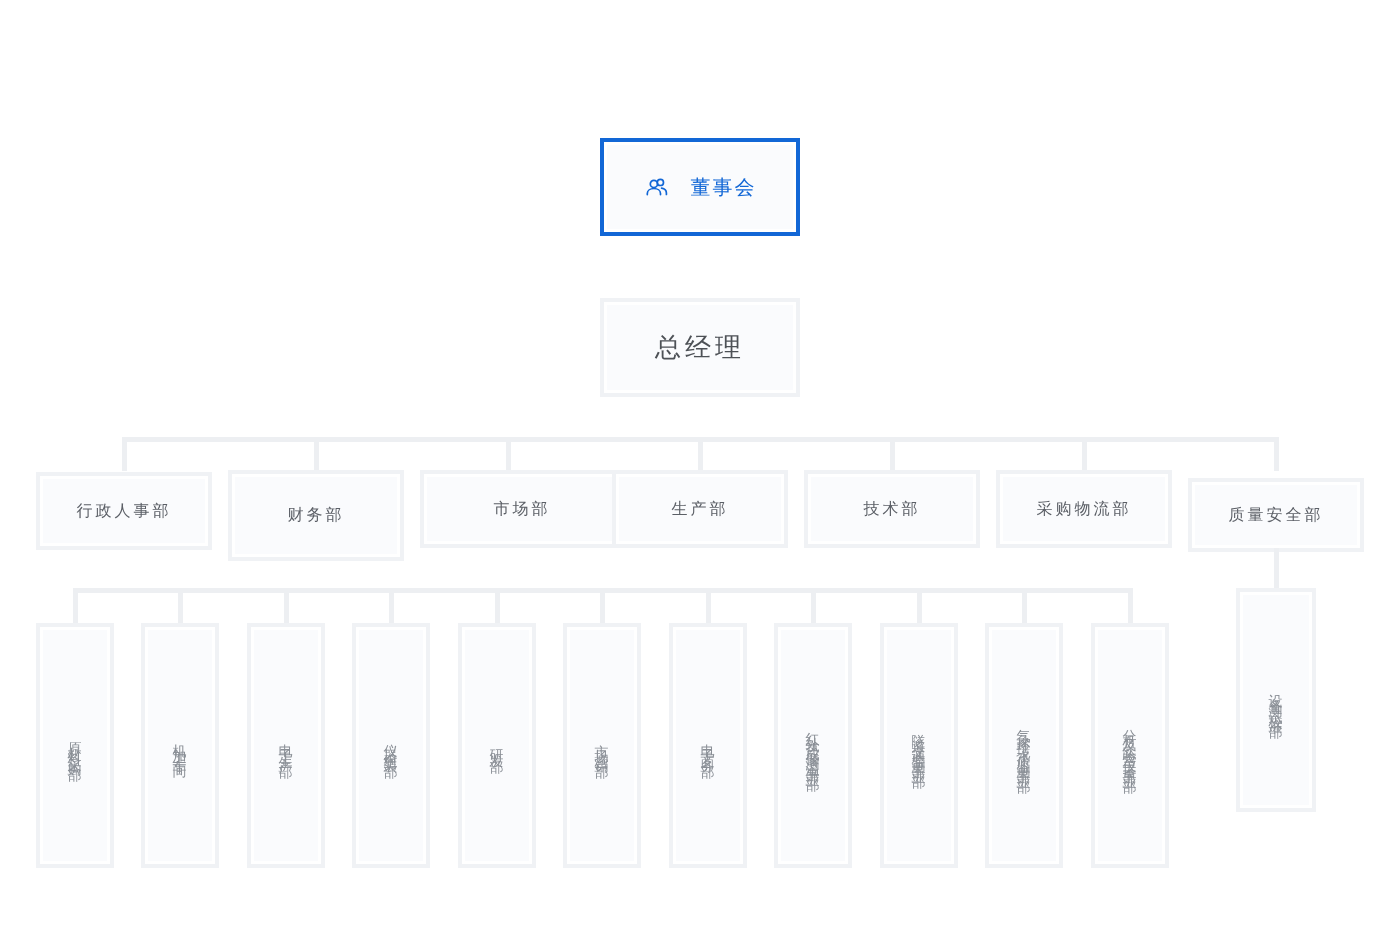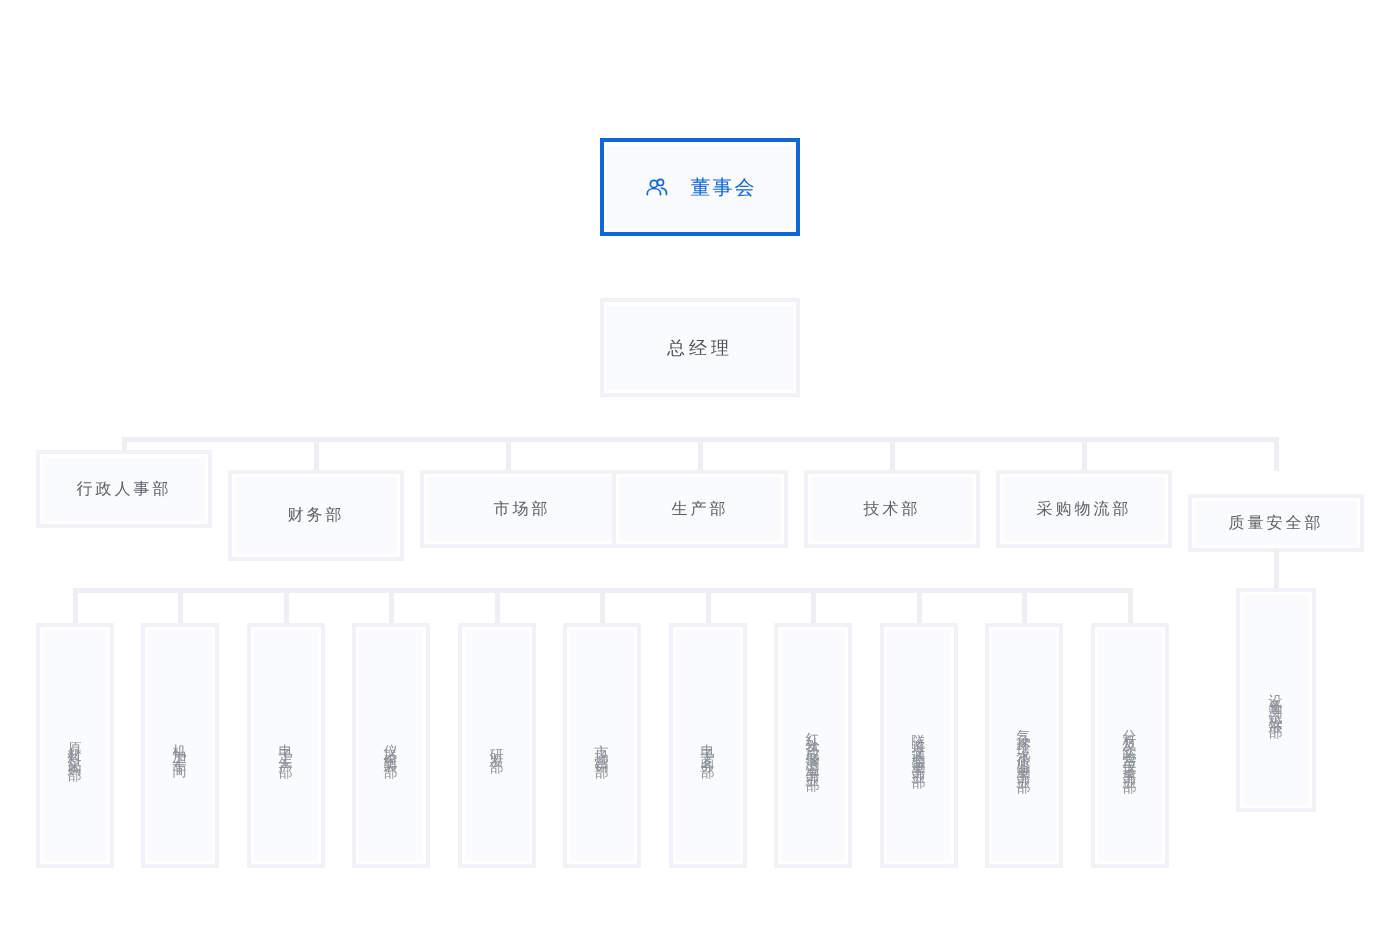--- a/index.html
+++ b/index.html
@@ -5,21 +5,21 @@
   html,body{margin:0;padding:0;background:#ffffff;font-family:"Liberation Sans","DejaVu Sans",sans-serif;}
   #stage{position:relative;width:1400px;height:950px;background:#ffffff;overflow:hidden;}
 
   .node{position:absolute;box-sizing:border-box;border:4px solid #f0f2f5;background:#fafbfd;
         box-shadow:inset 0 0 0 3px #ffffff;display:flex;align-items:center;justify-content:center;gap:12px;}
   .node.root{border-color:#1267d6;}
 
   .line{position:absolute;background:#edeff2;}
 
   .root-label{color:#1267d6;font-size:20px;letter-spacing:2px;font-weight:500;}
-  .gm-label{color:#4d5156;font-size:18px;letter-spacing:4px;}
+  .gm-label{color:#4d5156;font-size:26px;letter-spacing:4px;}
   .l3-label{color:#5b5f66;font-size:16px;letter-spacing:3px;}
   .l4-label{color:#8a8f96;font-size:14px;letter-spacing:5px;writing-mode:vertical-lr;
             text-orientation:upright;line-height:1;}
 
   .icon-wrap{display:flex;align-items:center;margin-right:9px;}
 </style>
 </head>
 <body>
 
 <div id="stage">
@@ -42,39 +42,39 @@
 
   <div class="line" style="left:122px;top:437px;width:1157px;height:5px;"></div>
   <div class="line" style="left:122px;top:437px;width:5px;height:34px;"></div>
   <div class="line" style="left:314px;top:437px;width:5px;height:34px;"></div>
   <div class="line" style="left:506px;top:437px;width:5px;height:34px;"></div>
   <div class="line" style="left:698px;top:437px;width:5px;height:34px;"></div>
   <div class="line" style="left:890px;top:437px;width:5px;height:34px;"></div>
   <div class="line" style="left:1082px;top:437px;width:5px;height:34px;"></div>
   <div class="line" style="left:1274px;top:437px;width:5px;height:34px;"></div>
 
-  <div class="node" style="left:36px;top:450px;width:176px;height:78px;">
+  <div class="node" style="left:36px;top:472px;width:176px;height:78px;">
     <span class="l3-label">行政人事部</span>
   </div>
   <div class="node" style="left:228px;top:470px;width:176px;height:91px;">
     <span class="l3-label">财务部</span>
   </div>
   <div class="node" style="left:420px;top:470px;width:204px;height:78px;">
     <span class="l3-label">市场部</span>
   </div>
   <div class="node" style="left:612px;top:470px;width:176px;height:78px;align-items:center;">
     <span class="l3-label">生产部</span>
   </div>
   <div class="node" style="left:804px;top:470px;width:176px;height:78px;text-align:center;">
     <span class="l3-label">技术部</span>
   </div>
   <div class="node" style="left:996px;top:470px;width:176px;height:78px;">
     <span class="l3-label">采购物流部</span>
   </div>
-  <div class="node" style="left:1188px;top:494px;width:176px;height:58px;">
+  <div class="node" style="left:1188px;top:478px;width:176px;height:74px;">
     <span class="l3-label">质量安全部</span>
   </div>
 
   <div class="line" style="left:73px;top:588px;width:1060px;height:5px;"></div>
   <div class="line" style="left:73px;top:588px;width:5px;height:35px;"></div>
   <div class="line" style="left:178px;top:588px;width:5px;height:35px;"></div>
   <div class="line" style="left:284px;top:588px;width:5px;height:35px;"></div>
   <div class="line" style="left:389px;top:588px;width:5px;height:35px;"></div>
   <div class="line" style="left:495px;top:588px;width:5px;height:35px;"></div>
   <div class="line" style="left:600px;top:588px;width:5px;height:35px;"></div>

